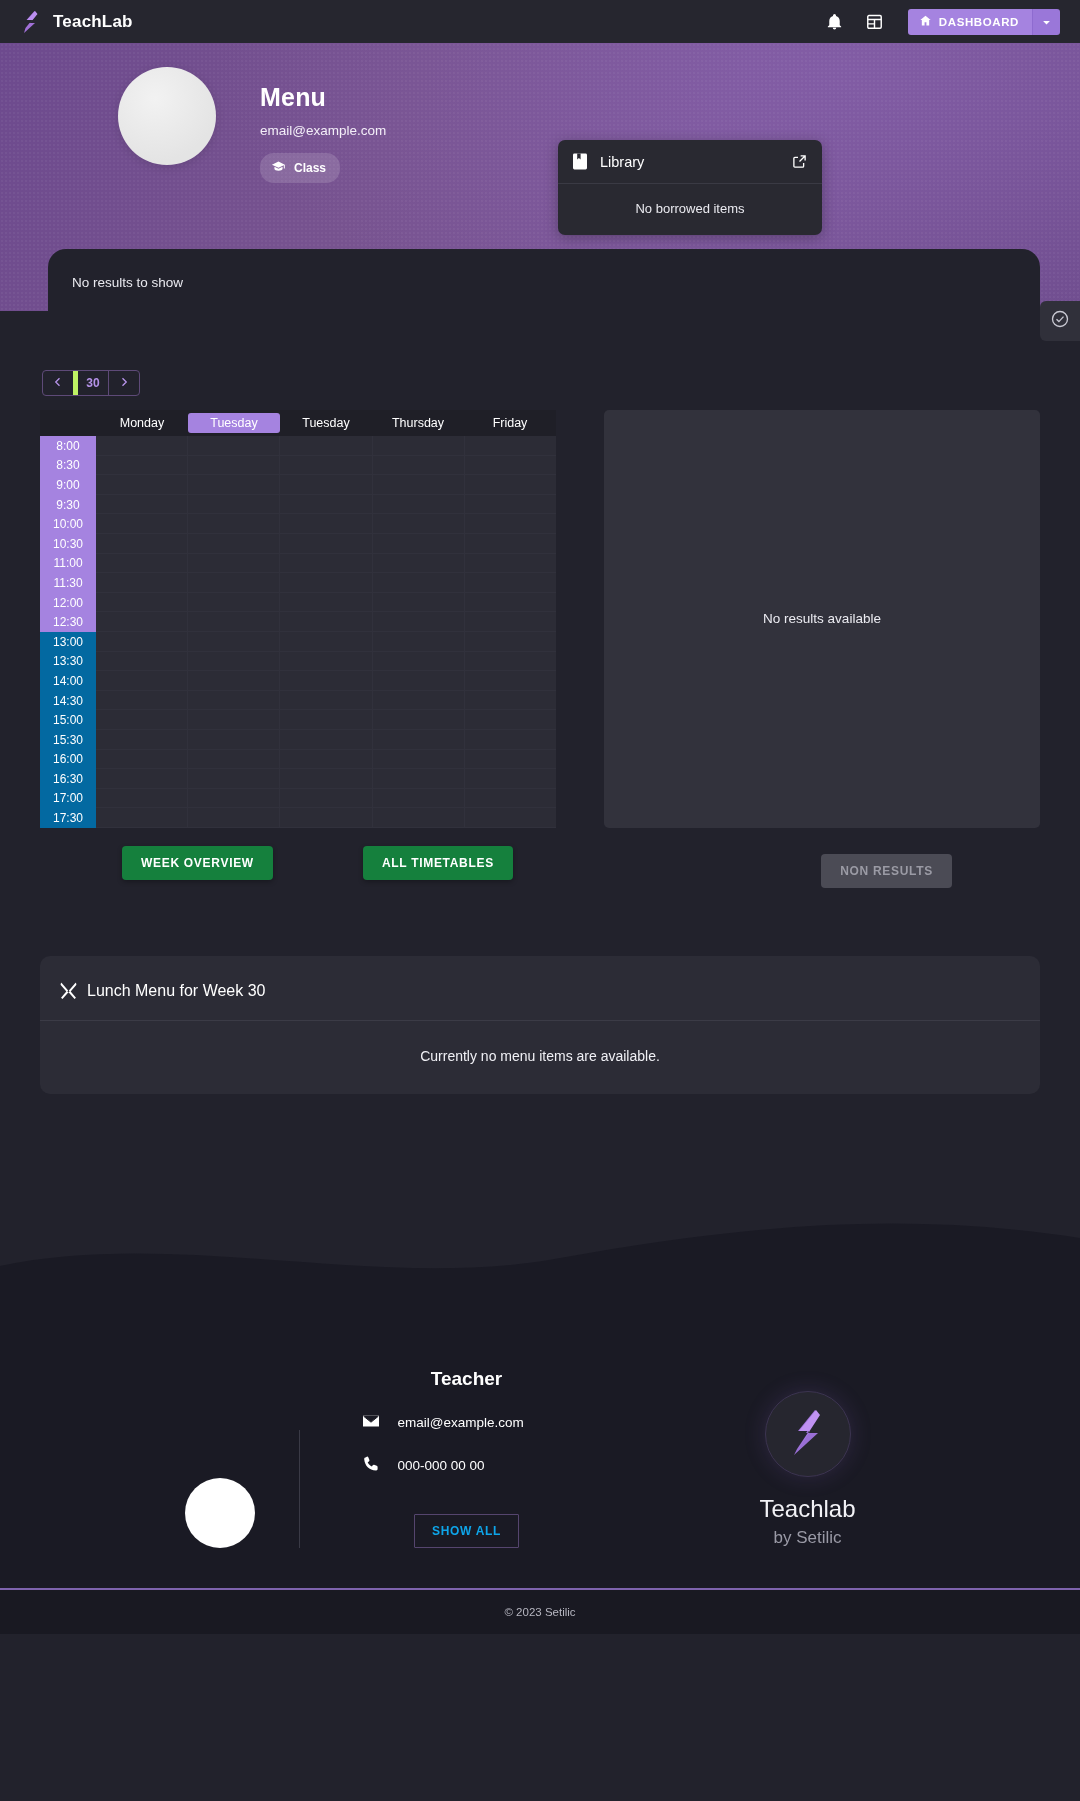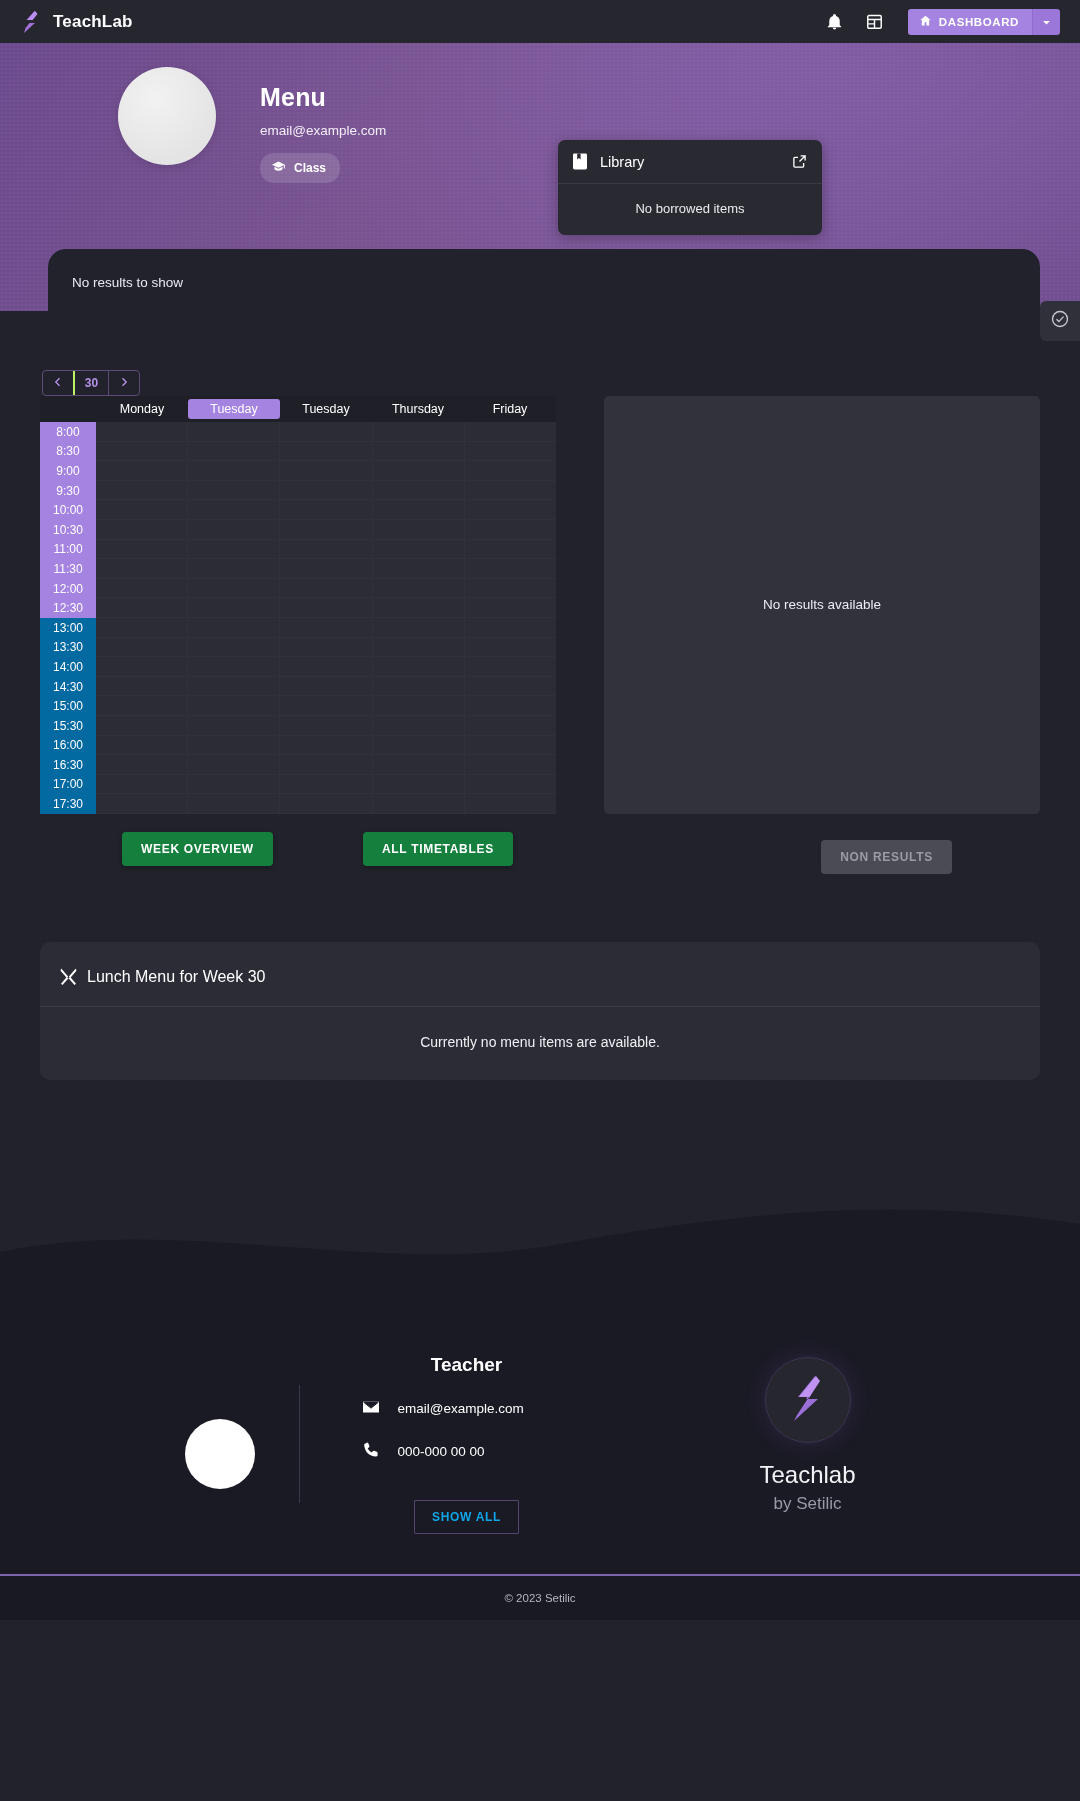--- a/index.html
+++ b/index.html
@@ -136,24 +136,24 @@
     background: transparent;
     border: none;
     color: #b592e8;
     font-family: inherit;
     font-size: 12px;
     height: 24px;
     min-width: 30px;
     display: flex; align-items: center; justify-content: center;
     cursor: pointer;
   }
-  .week-nav .num { border-left: 2px solid #bef264; border-right: 1px solid #5e4a78; width: 36px; font-weight: 600; }
+  .week-nav .num { border-left: 5px solid #bef264; border-right: 1px solid #5e4a78; width: 36px; font-weight: 600; }
   .week-nav svg { width: 10px; height: 10px; }
 
-  .content-row { display: flex; gap: 48px; }
+  .content-row { display: flex; gap: 48px; margin-top: 14px; }
 
   
   .timetable { width: 516px; flex: 0 0 516px; }
   .tt-days {
     display: flex;
     background: #1f1f27;
     height: 26px;
     align-items: center;
     padding-left: 56px;
   }
@@ -221,21 +221,21 @@
   .lunch-title { font-size: 16px; }
   .lunch-body { text-align: center; font-size: 14px; padding-top: 27px; color: #f0f0f5; }
 
   
   .footer-wave { position: relative; margin-top: 120px; line-height: 0; }
   .footer-wave svg { width: 100%; height: 90px; display: block; }
   .footer {
     background: #1a1a24;
     padding: 42px 0 40px;
   }
-  .footer-inner { display: flex; align-items: center; justify-content: center; gap: 4px; padding-left: 22px; }
+  .footer-inner { display: flex; align-items: flex-end; justify-content: center; gap: 4px; padding-left: 22px; }
   .f-avatar-col { width: 150px; display: flex; justify-content: center; padding-top: 42px; }
   .f-avatar { width: 70px; height: 70px; border-radius: 50%; background: #fff; }
   .f-divider { width: 1px; background: #3a3a46; height: 118px; margin: 22px 0 0 0; }
   .f-contact { padding: 22px 0 0 36px; width: 290px; }
   .f-role { font-size: 19px; font-weight: 700; text-align: center; }
   .f-line { display: flex; align-items: center; gap: 18px; margin-top: 22px; padding-left: 22px; }
   .f-line svg { width: 18px; height: 18px; flex: 0 0 18px; }
   .f-line span { font-size: 13.5px; }
   .f-showall {
     display: block; margin: 38px auto 0;

